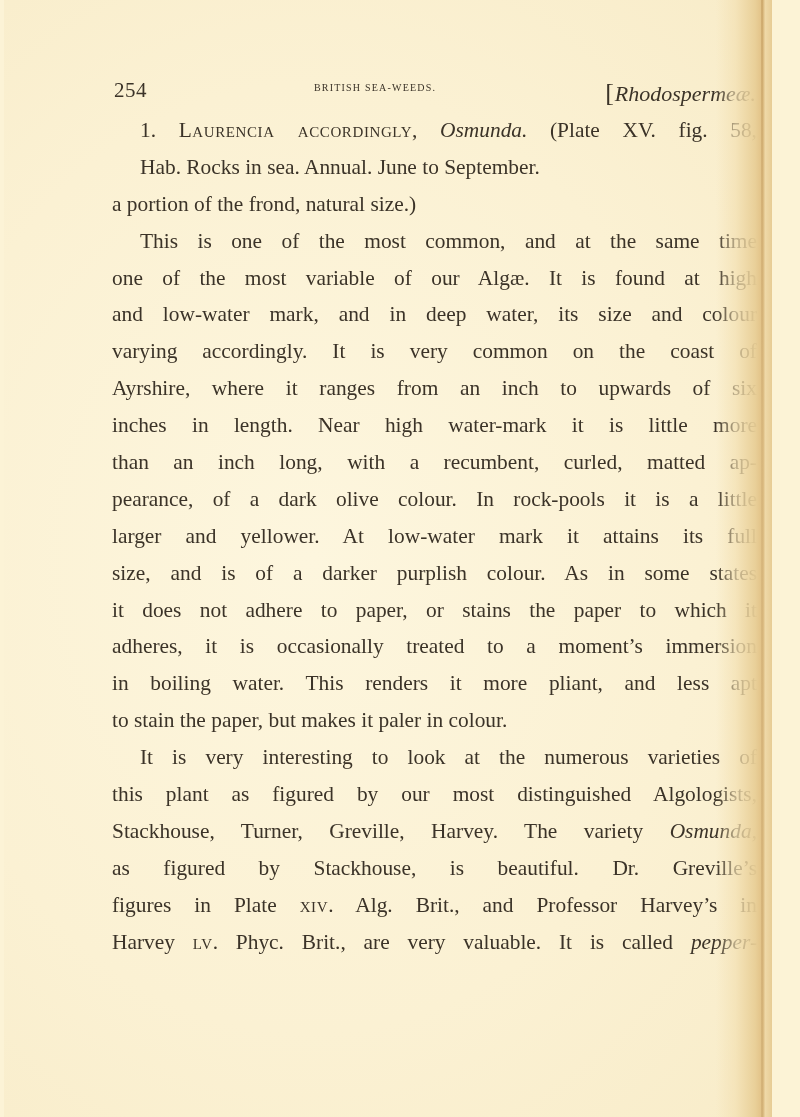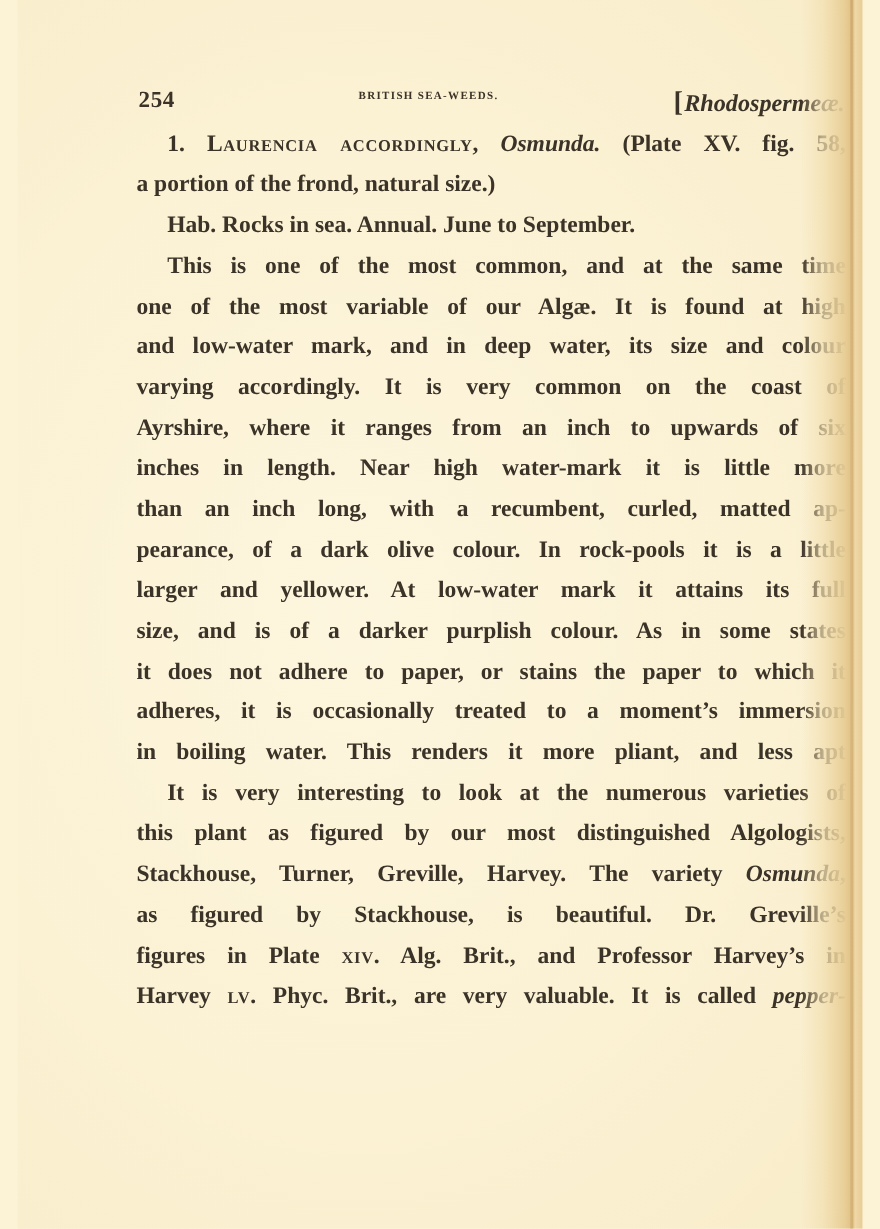--- a/index.html
+++ b/index.html
@@ -10,25 +10,24 @@
       width: 800px;
       height: 1117px;
       position: relative;
       overflow: hidden;
       background: #fcf3d6;
       font-family: "Liberation Serif", "DejaVu Serif", serif;
       color: #3b3328;
     }
     .page {
       position: absolute;
-      left: 16px; top: 0;
+      left: 4px; top: 0;
       width: 768px; height: 1117px;
       background:
         radial-gradient(ellipse at 40% 50%, #fdf6de 0%, #fbf1d3 60%, #f8ecc9 100%);
-      font-weight: bold;
     }
     .fold {
       position: absolute;
       top: 0; right: 0;
       width: 56px; height: 1117px;
       background: linear-gradient(to right,
         rgba(248,235,200,0) 0%,
         rgba(243,224,178,0.7) 35%,
         rgba(232,206,150,0.95) 70%,
         #e3c48a 80%,
@@ -107,37 +106,38 @@
   <div class="running-head">
     <span class="page-number">254</span>
     <span class="book-title">BRITISH SEA-WEEDS.</span>
     <span class="section-title"><span class="bracket">[</span><span>Rhodospermeæ.</span></span>
   </div>
 
   <div class="body-text">
 
     <span class="line indent"><span>1.</span> <span class="sc">Laurencia accordingly</span>, <span class="it">Osmunda.</span> <span>(Plate XV. fig. 58,</span></span>
 
+    <span class="line indent last">Hab. Rocks in sea.   Annual.  June to September.</span>
+
     <span class="line last">a portion of the frond, natural size.)</span>
-
-    <span class="line indent last">Hab. Rocks in sea.   Annual.  June to September.</span>
 
     <span class="line indent">This is one of the most common, and at the same time</span>
     <span class="line">one of the most variable of our Algæ.  It is found at high</span>
     <span class="line">and low-water mark, and in deep water, its size and colour</span>
     <span class="line">varying accordingly.  It is very common on the coast of</span>
     <span class="line">Ayrshire, where it ranges from an inch to upwards of six</span>
     <span class="line">inches in length.  Near high water-mark it is little more</span>
     <span class="line">than an inch long, with a recumbent, curled, matted ap-</span>
     <span class="line">pearance, of a dark olive colour.  In rock-pools it is a little</span>
     <span class="line">larger and yellower.  At low-water mark it attains its full</span>
     <span class="line">size, and is of a darker purplish colour.  As in some states</span>
     <span class="line">it does not adhere to paper, or stains the paper to which it</span>
     <span class="line">adheres, it is occasionally treated to a moment’s immersion</span>
     <span class="line">in boiling water.  This renders it more pliant, and less apt</span>
+    <span class="line last">to stain the paper, but makes it paler in colour.</span>
 
     <span class="line indent">It is very interesting to look at the numerous varieties of</span>
     <span class="line">this plant as figured by our most distinguished Algologists,</span>
 
     <span class="line"><span>Stackhouse, Turner, Greville, Harvey.  The variety </span><span class="it">Osmunda</span><span>,</span></span>
 
     <span class="line">as figured by Stackhouse, is beautiful.  Dr. Greville’s</span>
 
     <span class="line"><span>figures in Plate </span><span class="sc">xiv</span><span>. Alg. Brit., and Professor Harvey’s in</span></span>
 

